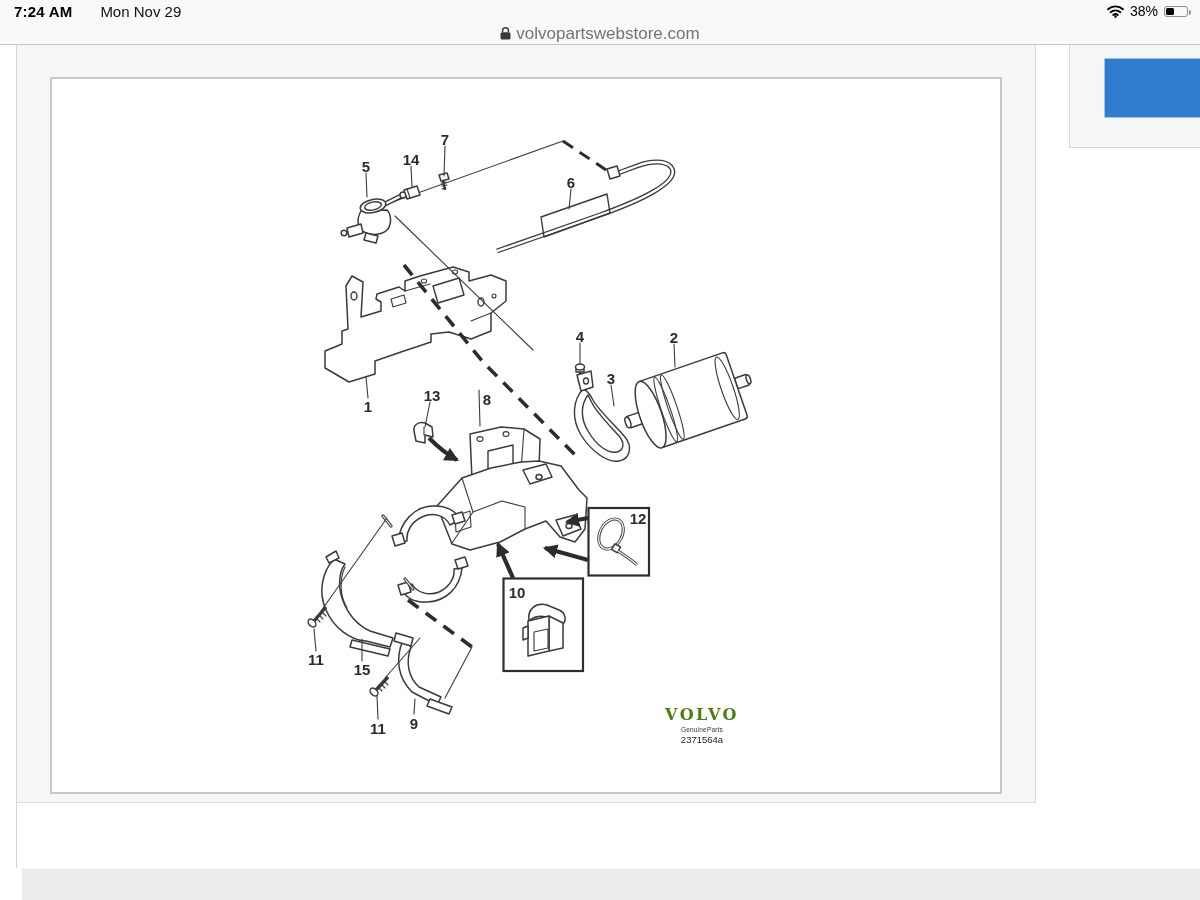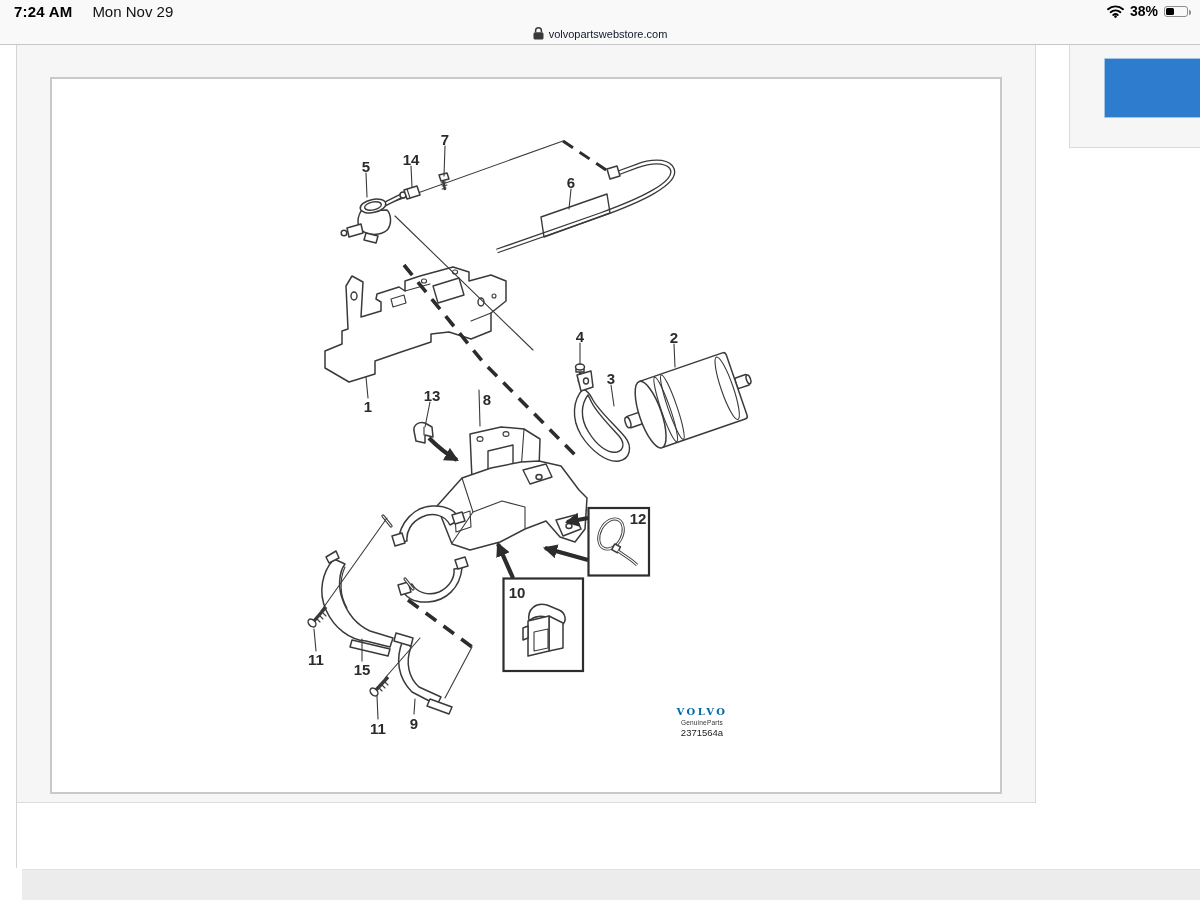--- a/index.html
+++ b/index.html
@@ -12,39 +12,39 @@
   
   .chrome{
     position:absolute;left:0;top:0;width:1200px;height:45px;
     background:#f9f9f9;border-bottom:1px solid #c6c6c8;box-sizing:border-box;
   }
   .statusbar{
     position:absolute;left:0;top:0;width:1200px;height:22px;
     display:flex;align-items:center;justify-content:space-between;
     padding:0 12px;box-sizing:border-box;color:#000;
   }
-  .status-left{display:flex;align-items:baseline;gap:20px;padding-left:2px;}
+  .status-left{display:flex;align-items:baseline;gap:28px;padding-left:2px;}
   .status-time{font-size:15px;font-weight:700;letter-spacing:.2px;}
   .status-date{font-size:15px;font-weight:400;color:#111;}
   .status-right{display:flex;align-items:center;gap:6px;}
-  .battery-pct{font-size:14px;font-weight:700;color:#000;}
+  .battery-pct{font-size:14px;font-weight:400;color:#000;}
   .battery{
     position:relative;width:24px;height:11px;border:1px solid #8e8e93;
     border-radius:3px;box-sizing:border-box;background:transparent;
   }
   .battery-fill{position:absolute;left:1px;top:1px;bottom:1px;background:#000;border-radius:1.5px;}
   .battery-cap{
     position:absolute;right:-4px;top:3px;width:2.5px;height:5px;
     background:#8e8e93;border-radius:0 2px 2px 0;
   }
   .urlbar{
     position:absolute;left:0;top:22px;width:1200px;height:23px;
     display:flex;align-items:center;justify-content:center;gap:5px;
   }
-  .url-text{font-size:11px;color:#0f172a;font-weight:400;text-align:right;}
+  .url-text{font-size:17px;color:#737373;font-weight:400;text-align:right;}
   
   .page-left-divider{position:absolute;left:16px;top:45px;width:1px;height:823px;background:#d4d4d4;}
   .content-panel{
     position:absolute;left:17px;top:45px;width:1019px;height:758px;
     background:#f6f6f7;border-right:1px solid #dcdcdc;border-bottom:1px solid #dcdcdc;
     box-sizing:border-box;
   }
   .diagram-canvas{
     position:absolute;left:50px;top:77px;width:952px;height:717px;
     background:#ffffff;border:2px solid #c9c9c9;box-sizing:border-box;
@@ -74,21 +74,21 @@
   .pipe-i{stroke:#ffffff;stroke-width:2.4;fill:none;stroke-linecap:butt;}
   .boxframe{fill:#ffffff;stroke:#2d2d2d;stroke-width:2.2;}
   .plabel{
     font-family:"Liberation Sans",sans-serif;font-size:15px;font-weight:600;
     fill:#2b2b2b;text-anchor:middle;dominant-baseline:central;
   }
   
   .logo-block{position:absolute;left:658px;top:706px;width:88px;text-align:center;line-height:1.1;}
   .logo-word{
     font-family:"DejaVu Serif","Liberation Serif",serif;font-weight:700;
-    font-size:10px;letter-spacing:2.5px;color:#0369a1;
+    font-size:16px;letter-spacing:2.5px;color:#4d7c0f;
   }
   .logo-sub{font-size:6.5px;color:#333;margin-top:2px;letter-spacing:.2px;}
   .logo-num{font-size:9.5px;font-weight:400;color:#222;margin-top:2px;}
 </style>
 </head>
 <body>
 
 <div class="chrome">
   <div class="statusbar">
     <div class="status-left">

